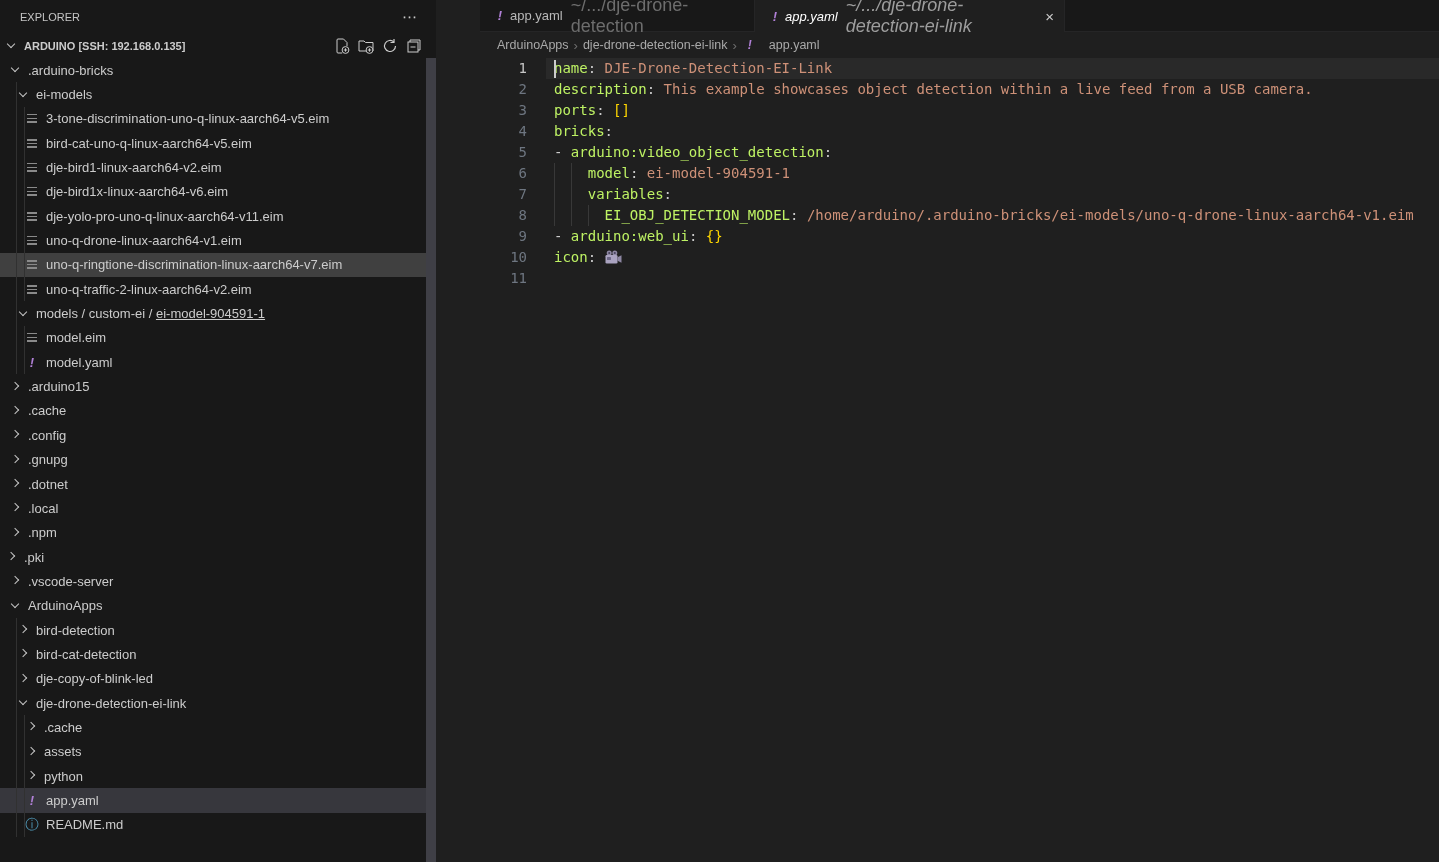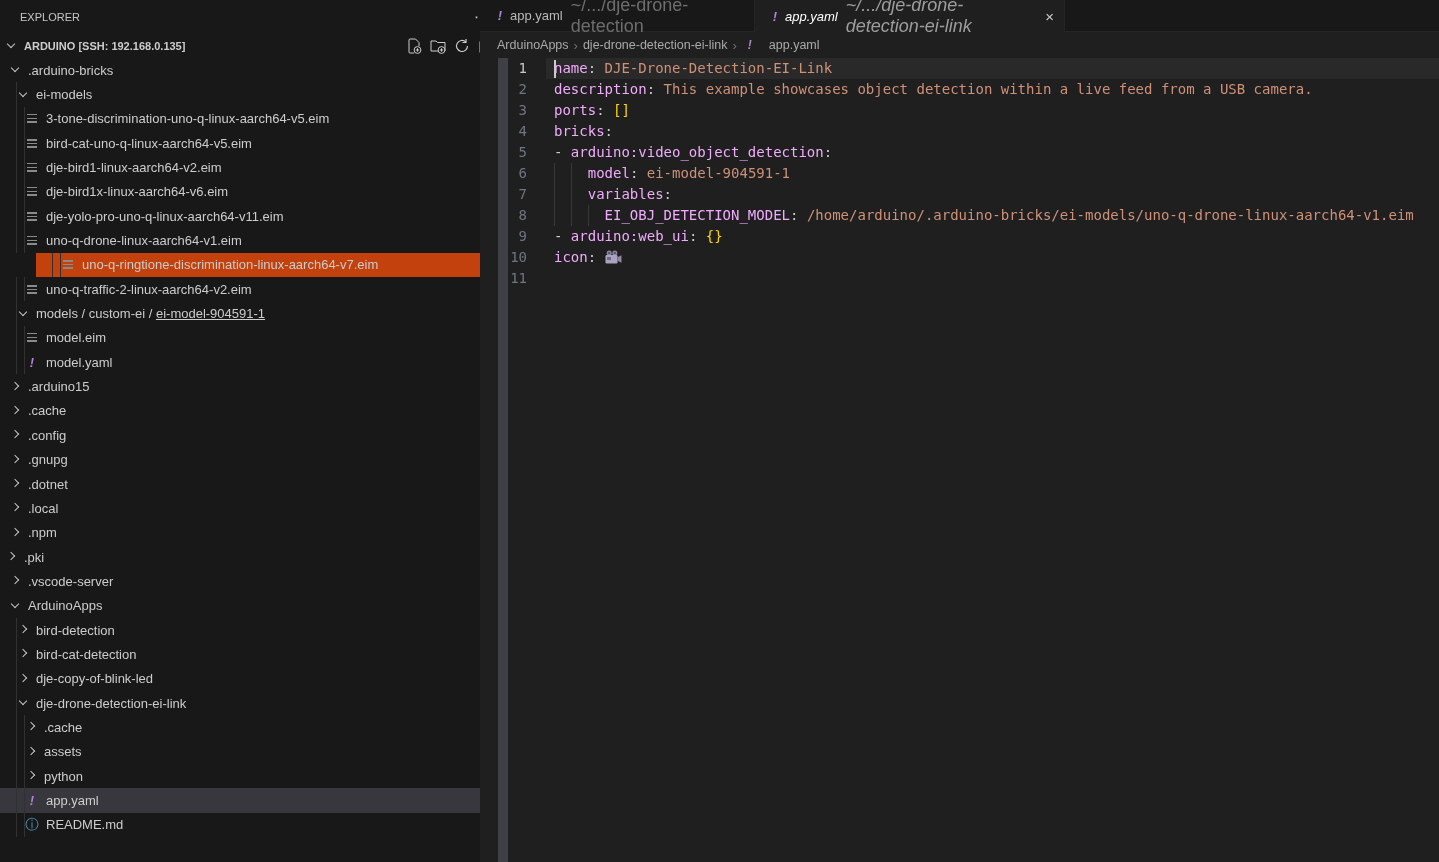--- a/index.html
+++ b/index.html
@@ -5,42 +5,42 @@
   * { box-sizing: border-box; margin:0; padding:0; }
   html,body { width:1439px; height:862px; overflow:hidden; }
   body {
     background:#1f1f1f;
     font-family:"Liberation Sans", sans-serif;
     color:#cccccc;
     position:relative;
   }
 
   
-  .sidebar { position:absolute; left:0; top:0; width:508px; height:862px; background:#181818; }
+  .sidebar { position:absolute; left:0; top:0; width:436px; height:862px; background:#181818; }
   .explorer-header {
     height:33px; display:flex; align-items:center;
     padding:0 18px 0 20px; font-size:11px; color:#c5c5c5;
   }
   .explorer-header .spacer { flex:1; }
   .more-dots { color:#cccccc; font-size:15px; letter-spacing:1px; cursor:pointer; line-height:10px; }
   .section-header {
     height:25px; display:flex; align-items:center; padding:0 14px 0 4px;
     font-size:11px; font-weight:bold; color:#cccccc;
   }
   .section-header .spacer { flex:1; }
   .section-actions { display:flex; gap:8px; align-items:center; }
   .section-actions svg { display:block; }
 
   .tree { position:absolute; top:58px; left:0; right:0; bottom:0; }
   .tree-row {
     height:24.35px; display:flex; align-items:center; position:relative;
     font-size:13px; color:#cccccc; white-space:nowrap; cursor:pointer;
   }
   .tree-row.sel  { background:#37373d; }
-  .tree-row.hov  { background:#c2410c;margin-left:36px; }
+  .tree-row.hov  { background:#404040; }
   .guide { position:absolute; top:0; bottom:0; width:1px; background:#313131; }
   .tw { width:16px; height:16px; flex:none; position:relative; margin-right:4px; }
   .tw::before {
     content:""; position:absolute; width:5px; height:5px;
     border-right:1.4px solid #c5c5c5; border-bottom:1.4px solid #c5c5c5;
   }
   .tw.closed::before { left:4px; top:4px; transform:rotate(-45deg); }
   .tw.open::before   { left:4px; top:3px; transform:rotate(45deg); }
   .fi { width:16px; height:16px; flex:none; margin-right:6px; display:flex; align-items:center; justify-content:center; }
   .fi-lines { width:10px; height:9px;
@@ -77,21 +77,21 @@
 
   .code-area { position:absolute; top:58px; left:0; right:0; bottom:0;
     font-family:"DejaVu Sans Mono", monospace; font-size:14px; line-height:21px; }
   .code-line { height:21px; position:relative; white-space:pre; display:flex; }
   .code-line .linehl { position:absolute; left:66px; right:0; top:0; bottom:0; background:#292929; }
   .ln { width:47px; flex:none; text-align:right; color:#6e7681; position:relative; z-index:1; }
   .ln.on { color:#c6c6c6; }
   .lc { padding-left:27px; position:relative; z-index:1; }
   .cguide { position:absolute; top:0; bottom:0; width:1px; background:#383838; z-index:0; }
   .cursor { position:absolute; left:74px; top:1.5px; width:1.5px; height:18px; background:#cccccc; z-index:2; }
-  .tk-key { color:#f0abfc; }
+  .tk-key { color:#bef264; }
   .tk-pun { color:#cccccc; }
   .tk-str { color:#ce9178; }
   .tk-br  { color:#ffd700; }
   .cam-svg { display:inline-block; vertical-align:-2px; }
 </style>
 </head>
 <body>
 
 <div class="sidebar">
   <div class="explorer-header">

